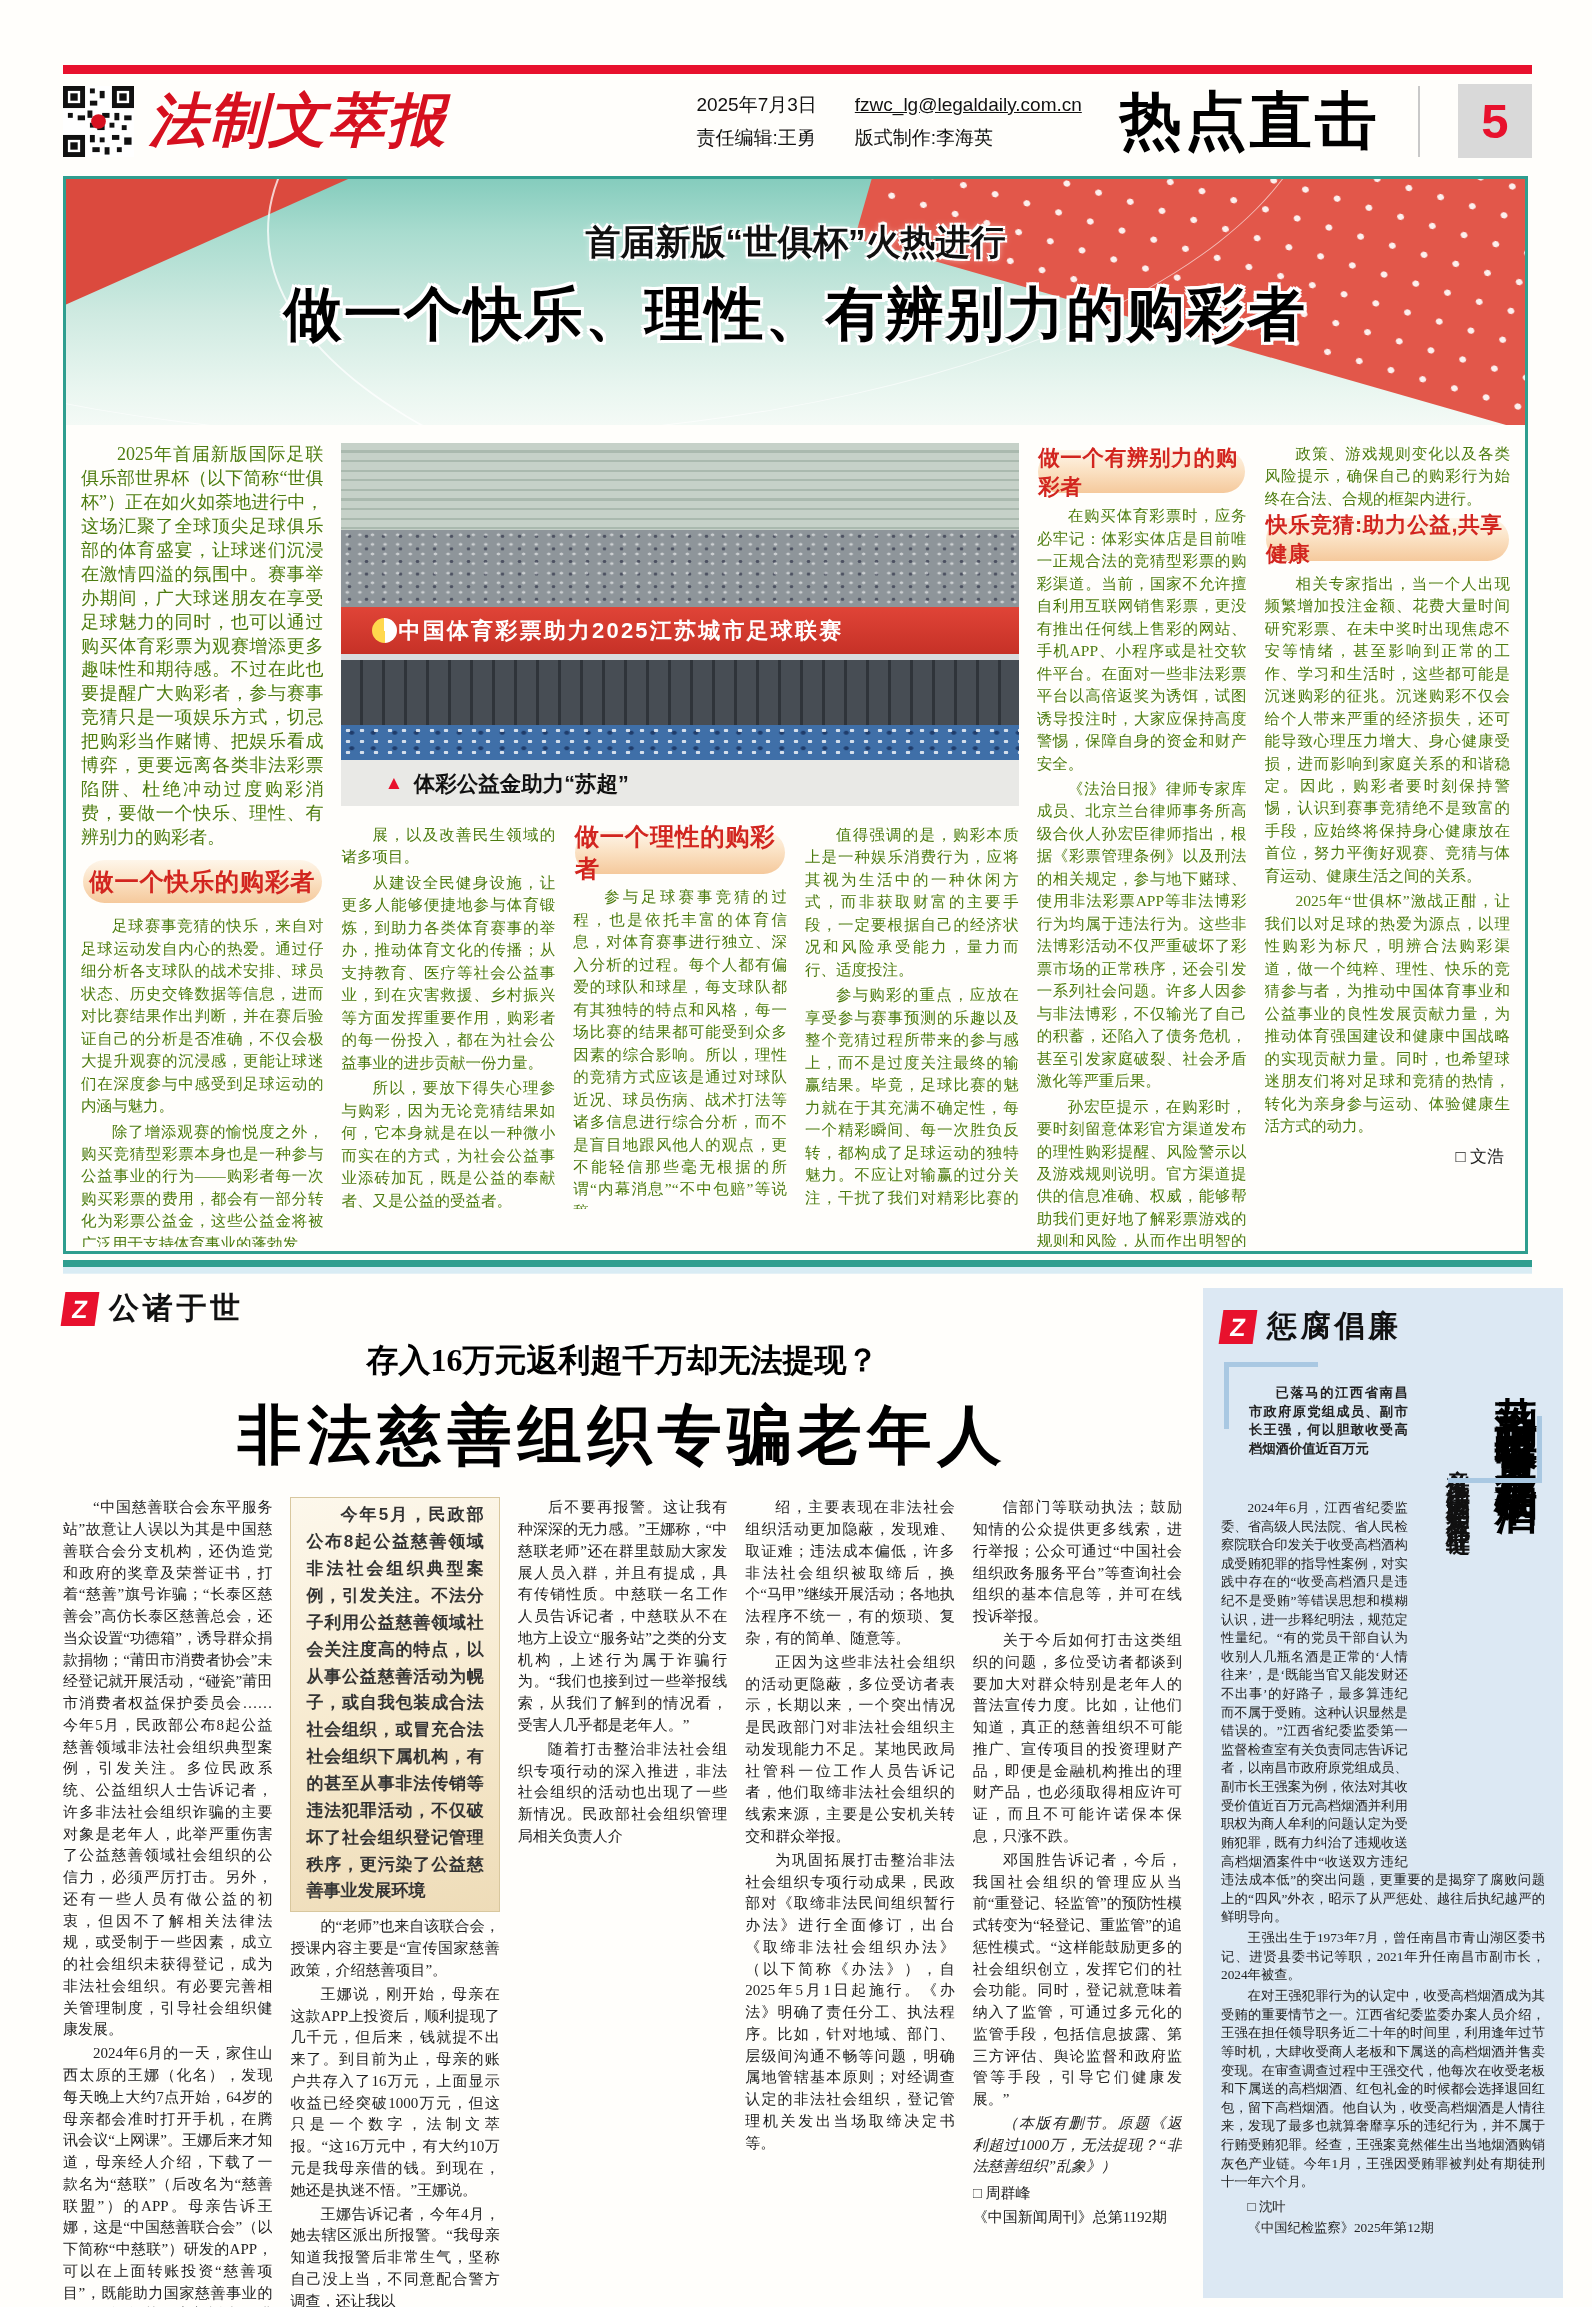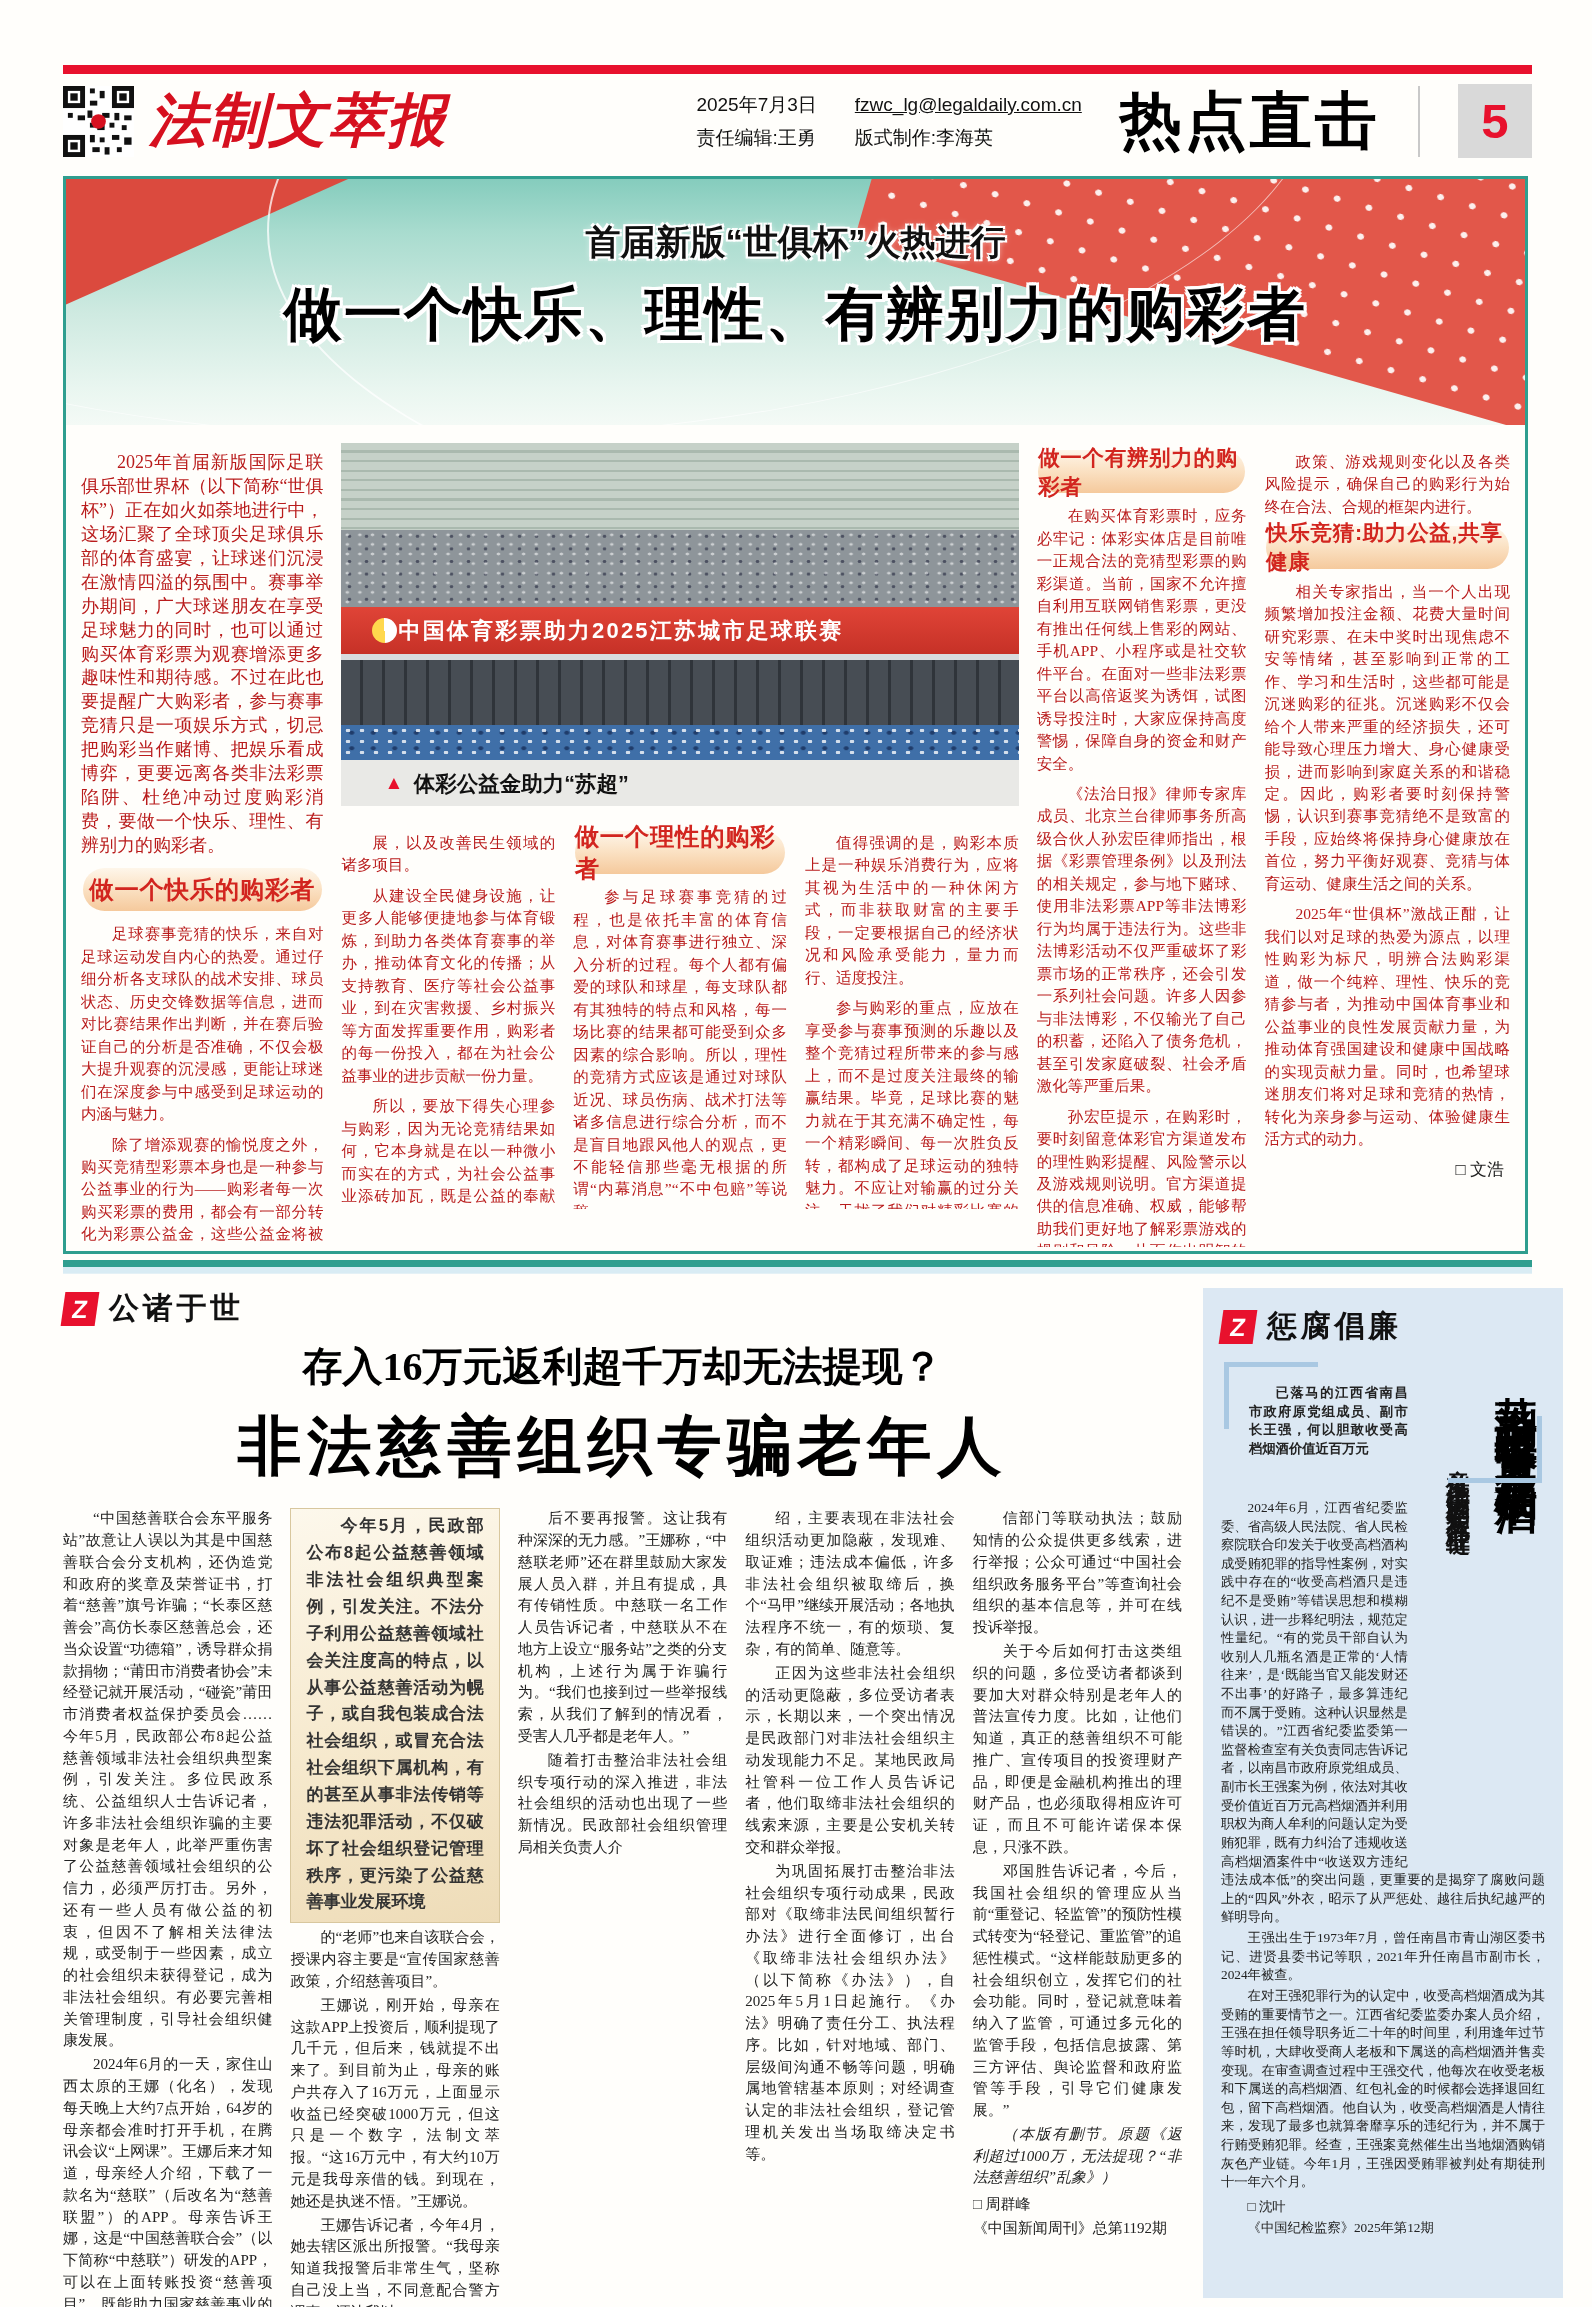--- a/index.html
+++ b/index.html
@@ -41,21 +41,21 @@
   .banner-kicker { position:relative; z-index:3; text-align:center; margin-top:40px;
           font-family:"Liberation Sans", sans-serif; font-size:35px; font-weight:800; color:#101010;
           text-shadow:-2.2px -2.2px 0 #fff,2.2px -2.2px 0 #fff,-2.2px 2.2px 0 #fff,2.2px 2.2px 0 #fff,0 0 7.4px #fff; }
   .banner-headline { position:relative; z-index:3; text-align:center; margin-top:10.4px;
           font-family:"Liberation Sans", sans-serif; font-size:58px; font-weight:900; letter-spacing:2.2px; color:#000;
           text-shadow:-3px -3px 0 #fff,3px -3px 0 #fff,-3px 3px 0 #fff,3px 3px 0 #fff,0 3px 0 #fff,3px 0 0 #fff,-3px 0 0 #fff,0 -3px 0 #fff; }
 
   
   .main-body { display:flex; gap:18px; padding:18px 15px 0 15px; height:822px; overflow:hidden; }
   .tcol { overflow:hidden; }
-  .tcol p { font-size:15.5px; line-height:1.45; text-align:justify; text-indent:2em; color:#b91c1c; margin-bottom:3px;margin-top:8px; }
+  .tcol p { font-size:15.5px; line-height:1.45; text-align:justify; text-indent:2em; color:#4d7c0f; margin-bottom:3px; }
   .col1 { width:246px; }
   .col1 .lede { font-size:18px; line-height:1.33; margin-bottom:10.4px; }
   .middle { width:687px; }
   .mid-cols { display:flex; gap:18px; margin-top:18px; height:385px; overflow:hidden; }
   .mid-cols .tcol { flex:1; }
   .col5 { width:213px; }
   .col6 { width:249px; }
 
   .pill { height:43px; border-radius:22px; margin:7.4px 1.5px 12px 1.5px;
           background:linear-gradient(180deg,#fef6ea 0%,#fbe3c6 45%,#f5c99c 100%);
@@ -92,21 +92,21 @@
 
   
   .bottom { position:absolute; top:1288px; left:63px; width:1500px; height:1010px; display:flex; gap:21px; }
   .tag-row { display:flex; align-items:center; gap:12px; }
   .tag-z { width:34px; height:34px; background:#e8112d; color:#fff; display:flex; align-items:center; justify-content:center;
            font-family:"Liberation Sans", sans-serif; font-weight:900; font-size:25px; transform:skewX(-8deg); }
   .tag-label { font-family:"Liberation Sans", sans-serif; font-size:30px; font-weight:700; letter-spacing:3.7px; color:#111; }
 
   .bottom-left { width:1119px; }
   .bl-head { text-align:center; margin:10.4px 0 18px 0; }
-  .bl-kicker { font-size:40px; font-weight:700; color:#000; }
+  .bl-kicker { font-size:32px; font-weight:700; color:#000; }
   .bl-main { font-size:64px; font-weight:900; letter-spacing:6px; color:#000; margin-top:9px; }
   .bl-cols { display:flex; gap:18px; height:844px; overflow:hidden; margin-top:4.4px; }
   .bl-col { flex:1; overflow:hidden; }
   .bl-col p { font-size:15px; line-height:1.45; text-align:justify; text-indent:2em; color:#222; margin-bottom:2.2px; }
   .inset-box { background:linear-gradient(165deg,#fdf8ec 0%,#f6e9cd 55%,#eedcb8 100%); border:1.5px solid #d8c79e;
                padding:4px 15px; margin-bottom:4px; }
   .inset-box p { font-family:"Liberation Sans", sans-serif; font-weight:700; font-size:17px; line-height:1.58;
                  color:#333; text-indent:2em; text-align:justify; }
   .note { font-style:italic; }
   .bl-byline { text-align:right; font-size:16.3px; margin-top:4.4px; text-indent:0 !important; }

